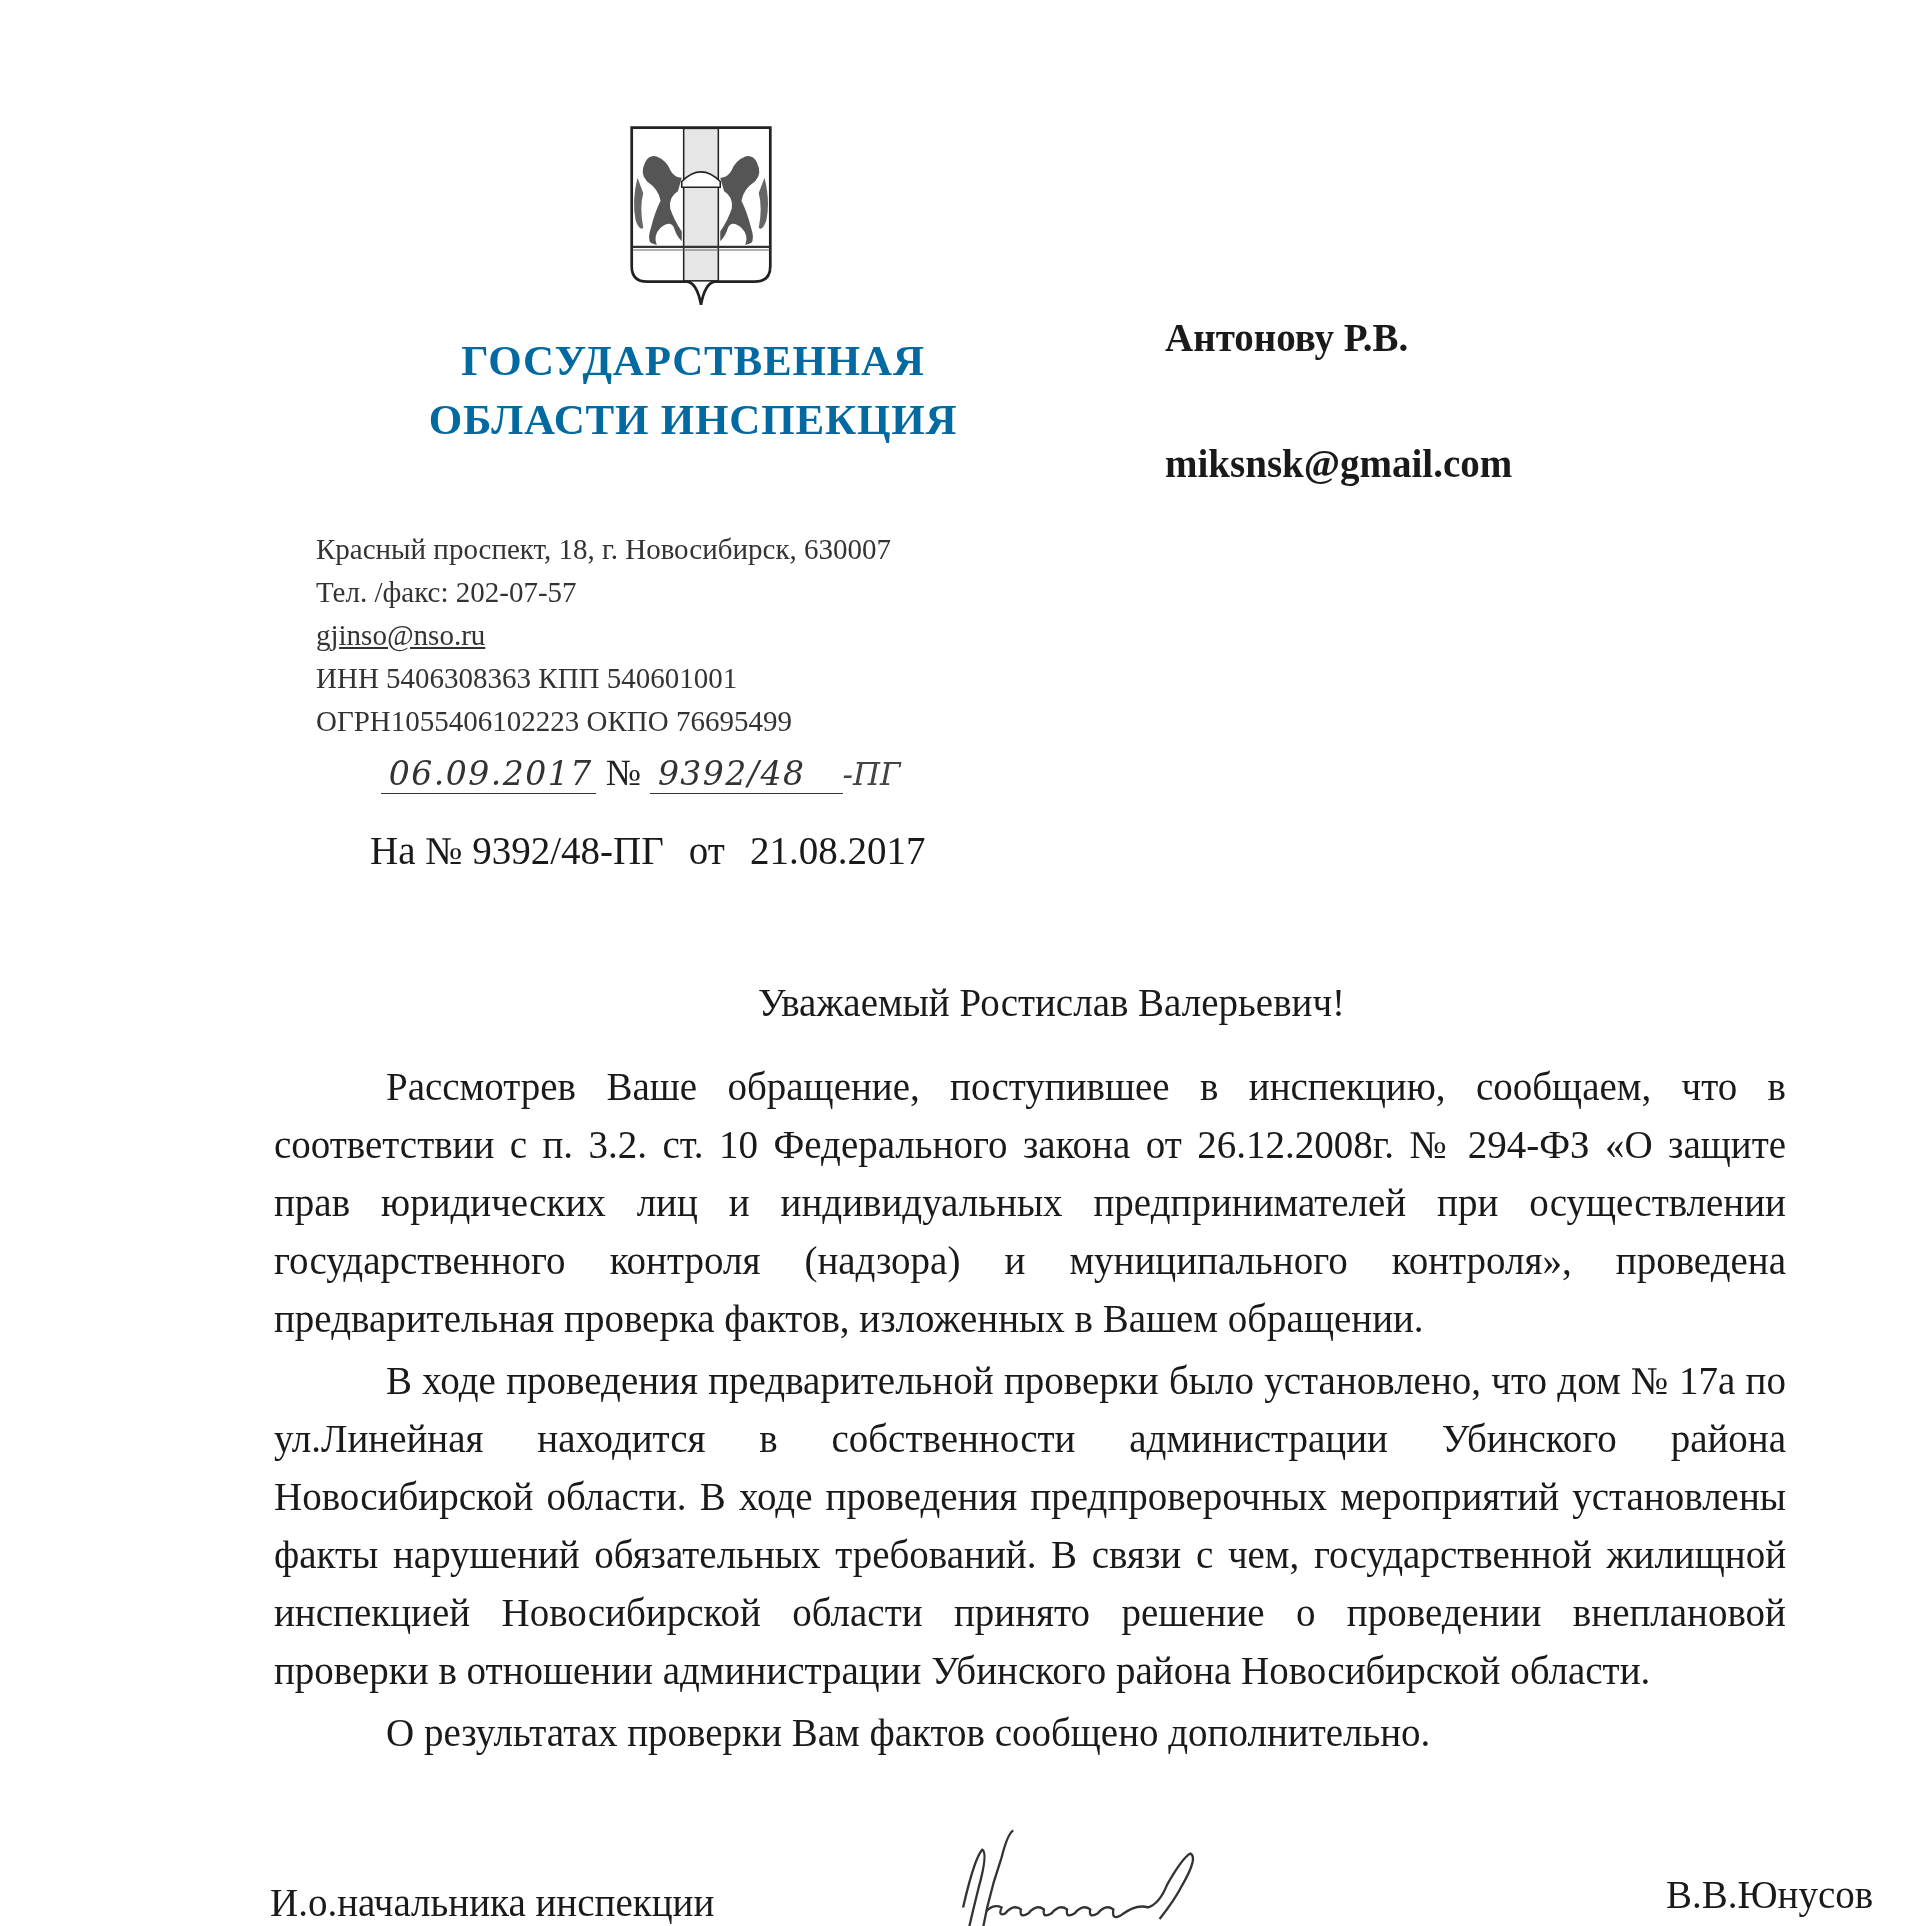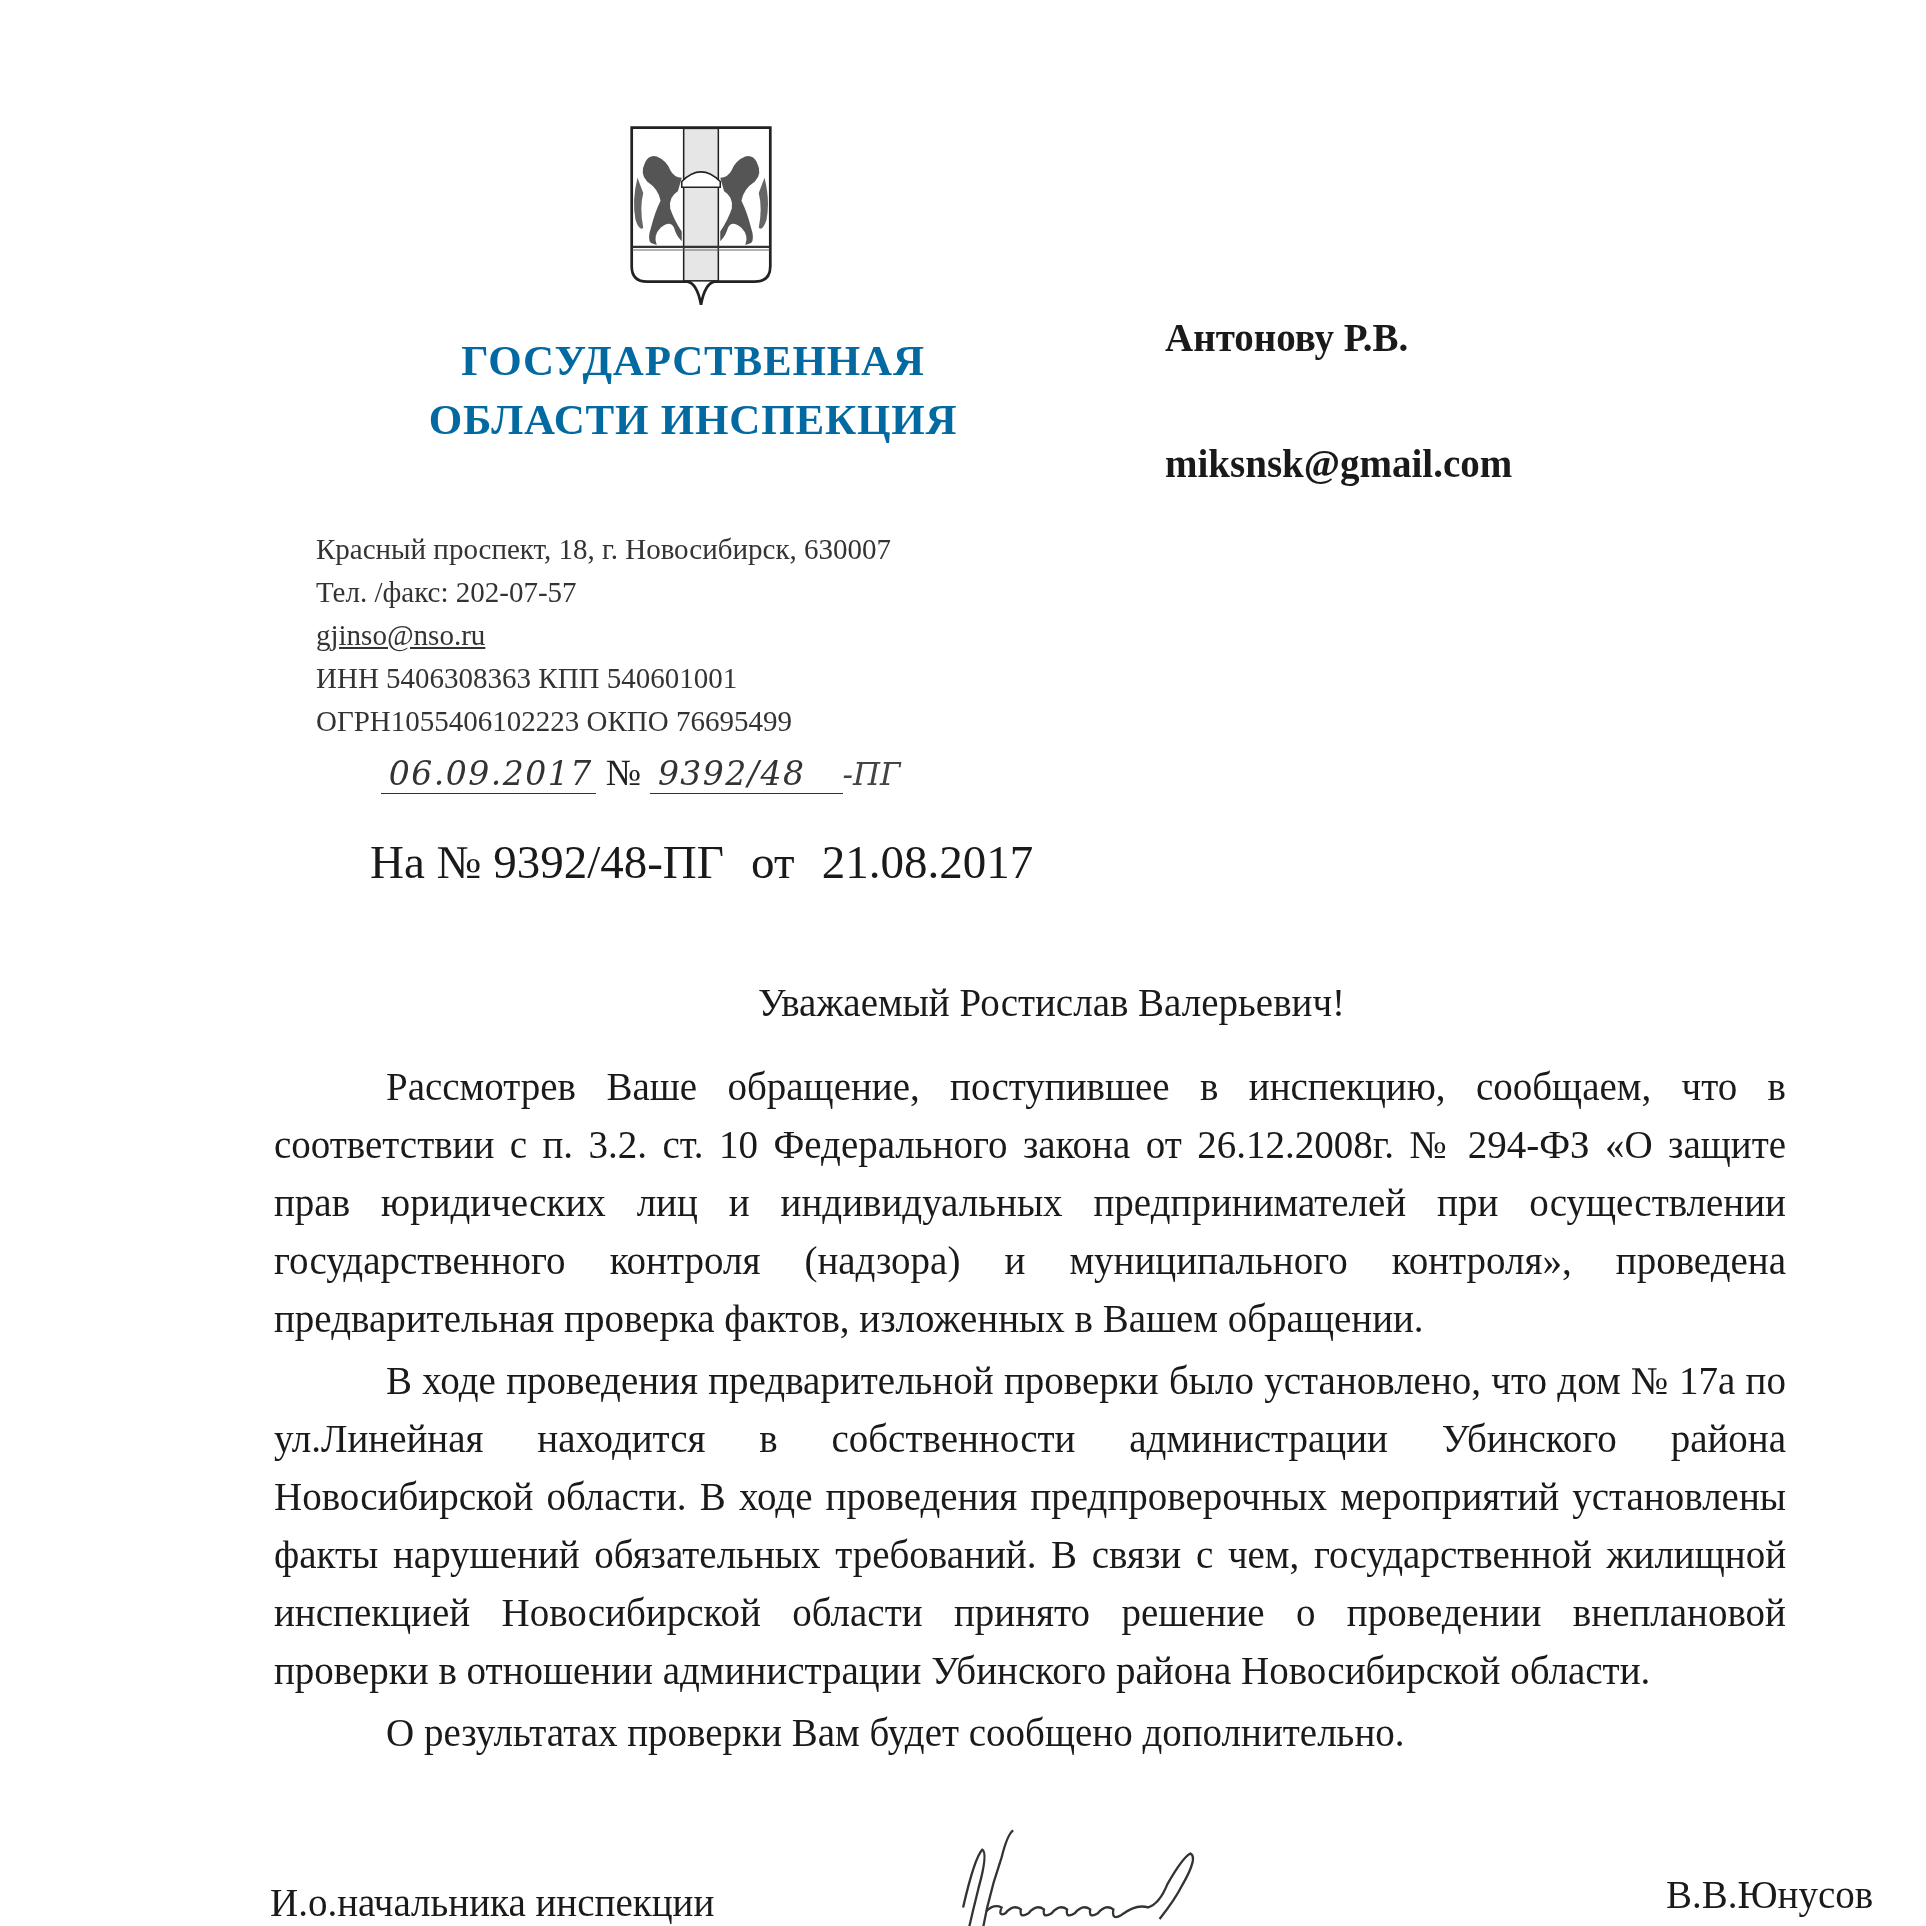--- a/index.html
+++ b/index.html
@@ -19,21 +19,21 @@
   .org-info .email { text-decoration:underline; color:#333; }
 
   .reg-line { position:absolute; left:381px; top:751px; width:655px; height:50px;
               font-size:37px; color:#222; white-space:nowrap; }
   .reg-line .hw { font-family:"DejaVu Serif", serif; font-style:italic; color:#333;
                   display:inline-block; border-bottom:1.9px solid #333; font-size:33px; padding:0 7.7px; }
   .reg-line .hw.date { width:200px; text-align:left; letter-spacing:1.5px; }
   .reg-line .hw.num { width:177px; text-align:left; letter-spacing:1.5px; }
   .reg-line .sfx { font-family:"DejaVu Serif", serif; font-style:italic; font-size:31px; color:#444; }
 
-  .ref-line { position:absolute; left:370px; top:828px; font-size:47px; white-space:nowrap; color:#1a1a1a;margin-top:7px; }
+  .ref-line { position:absolute; left:370px; top:828px; font-size:39px; white-space:nowrap; color:#1a1a1a; }
   .ref-line span { margin-right:15.4px; }
 
   .addressee { position:absolute; left:1165px; top:315px; font-size:39px; color:#1a1a1a;font-weight:bold; }
   .addressee .name { white-space:nowrap; }
   .addressee .mail { margin-top:81px; white-space:nowrap; }
 
   .greeting { position:absolute; left:0; width:2014px; top:980px; text-align:center;
               font-size:39px; padding-left:89px; box-sizing:border-box; color:#1a1a1a; }
 
   .body-text { position:absolute; left:270px; top:1054px; width:1520px;
@@ -92,21 +92,21 @@
   <div class="addressee">
     <div class="name">Антонову Р.В.</div>
     <div class="mail">miksnsk@gmail.com</div>
   </div>
 
   <div class="greeting">Уважаемый Ростислав Валерьевич!</div>
 
   <div class="body-text">
     <p>Рассмотрев Ваше обращение, поступившее в инспекцию, сообщаем, что в соответствии с п. 3.2. ст. 10 Федерального закона от 26.12.2008г.  № 294-ФЗ «О защите прав юридических лиц и индивидуальных предпринимателей при осуществлении государственного контроля (надзора) и муниципального контроля», проведена предварительная проверка фактов, изложенных в Вашем обращении.</p>
     <p>В ходе проведения предварительной проверки было установлено, что дом № 17а по ул.Линейная находится в собственности администрации Убинского района Новосибирской области. В ходе проведения предпроверочных мероприятий установлены факты  нарушений обязательных требований. В связи с чем, государственной жилищной инспекцией Новосибирской области принято решение о проведении внеплановой проверки в отношении администрации Убинского района Новосибирской области.</p>
-    <p>О результатах проверки Вам будет сообщено дополнительно.</p>
+    <p>О результатах проверки Вам фактов сообщено дополнительно.</p>
   </div>
 
   <svg class="signature" viewBox="0 0 1700 560">
     <path d="M130 250 Q160 120 180 100 Q195 110 170 200 Q140 320 120 420 Q110 480 135 490 Q160 470 170 380 Q185 250 230 120 Q245 60 260 50" fill="none" stroke="#333" stroke-width="6"></path>
     <path d="M190 260 Q210 240 230 250 Q220 275 240 265 Q260 240 280 255 Q275 280 300 265 Q320 240 340 255 Q335 280 360 265 Q380 240 400 255 Q395 280 420 265 Q440 240 460 255 Q455 280 480 265 Q500 240 520 255 Q515 285 540 270 Q580 240 610 250 Q640 240 660 190 Q700 120 720 110 Q740 120 700 190 Q680 230 640 280" fill="none" stroke="#333" stroke-width="6"></path>
   </svg>
 
   <div class="sign-row">
     <div class="position">И.о.начальника  инспекции</div>
     <div class="sig-name">В.В.Юнусов</div>

